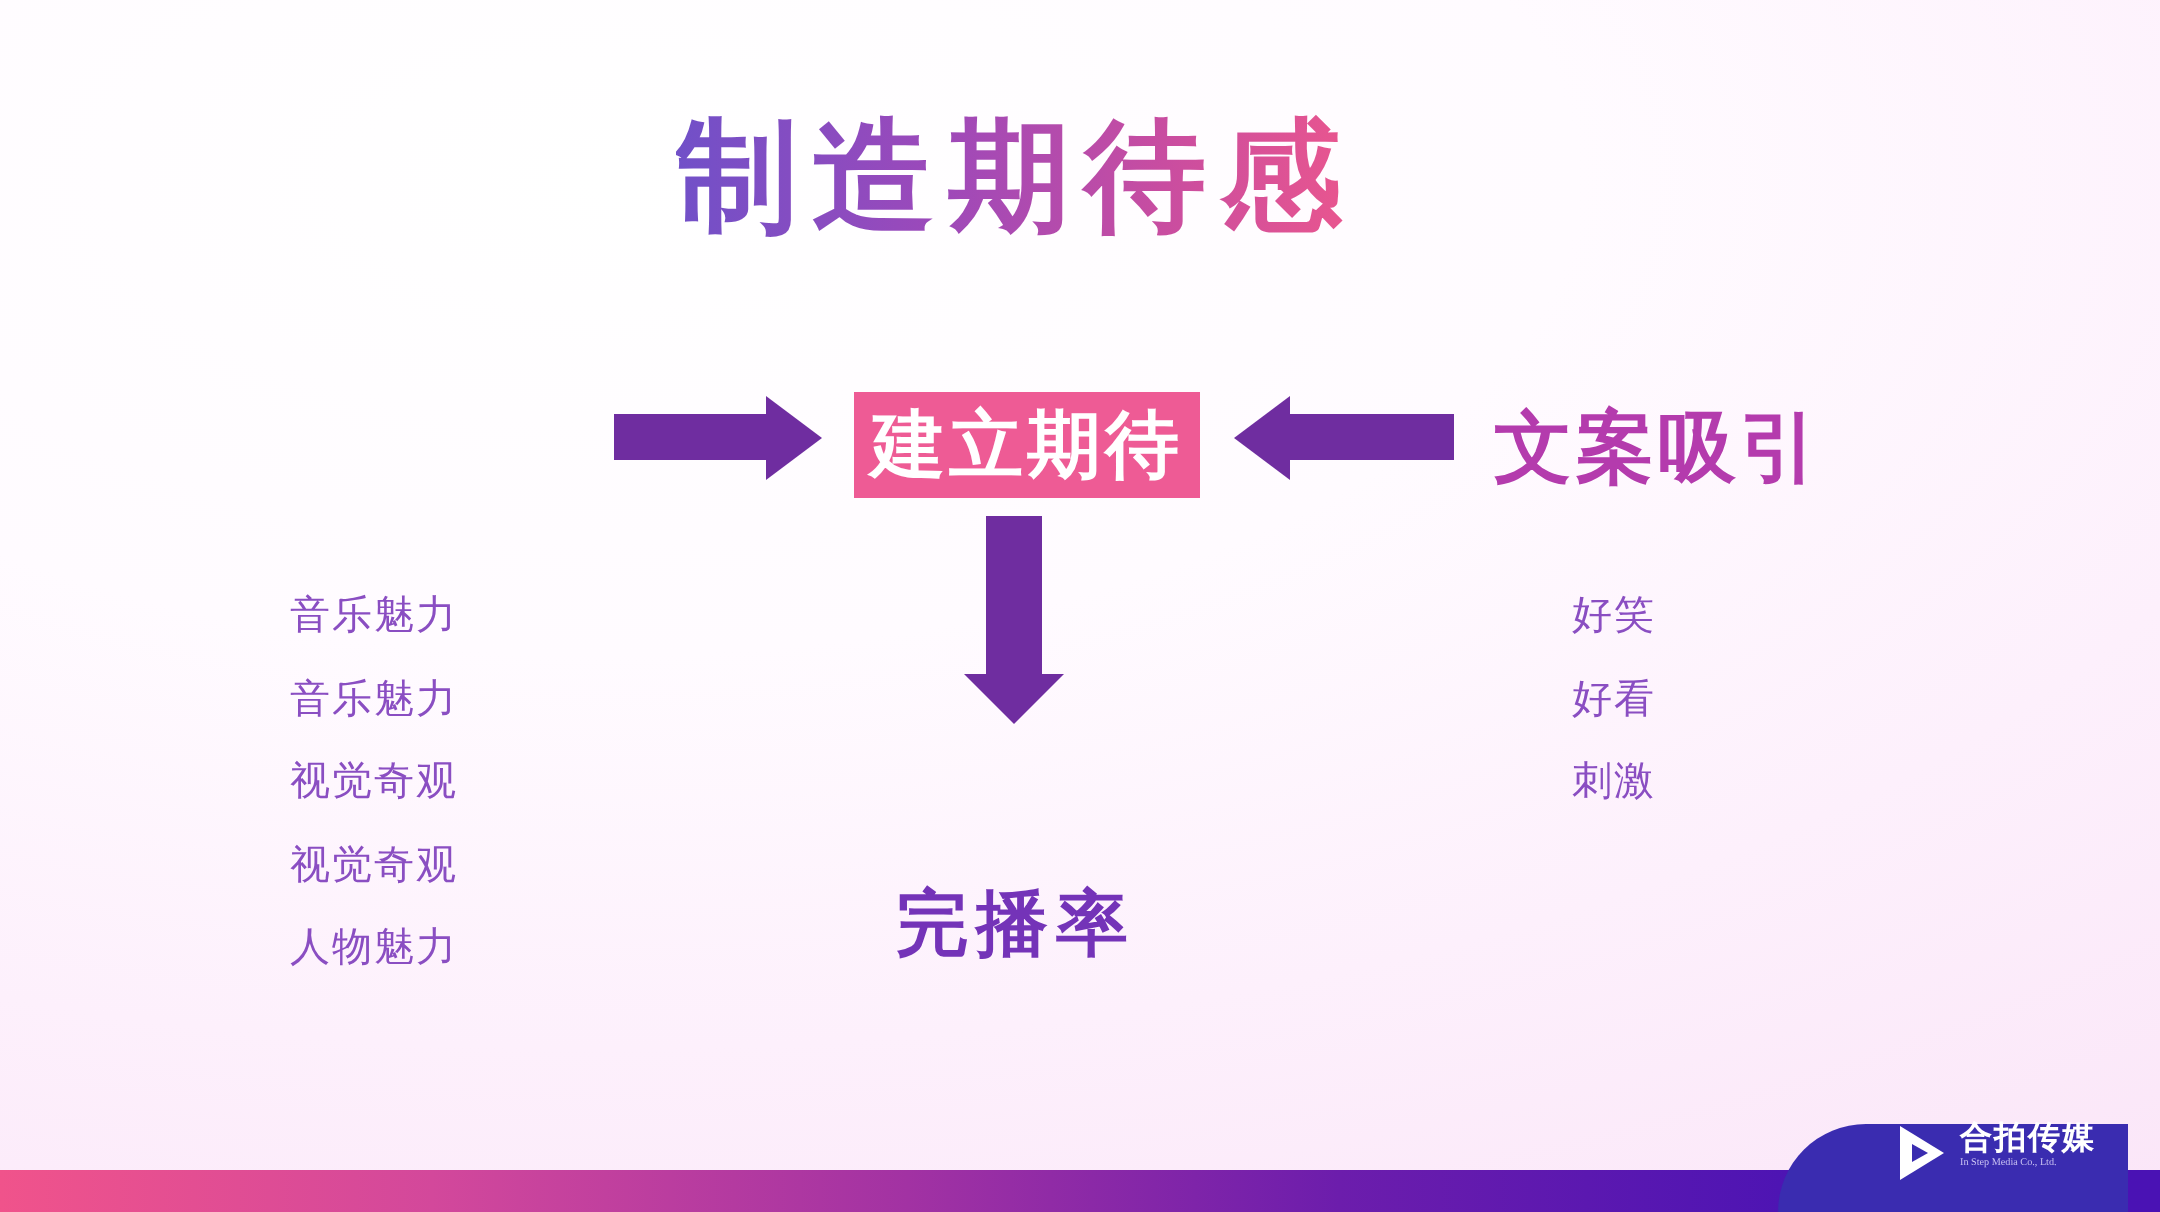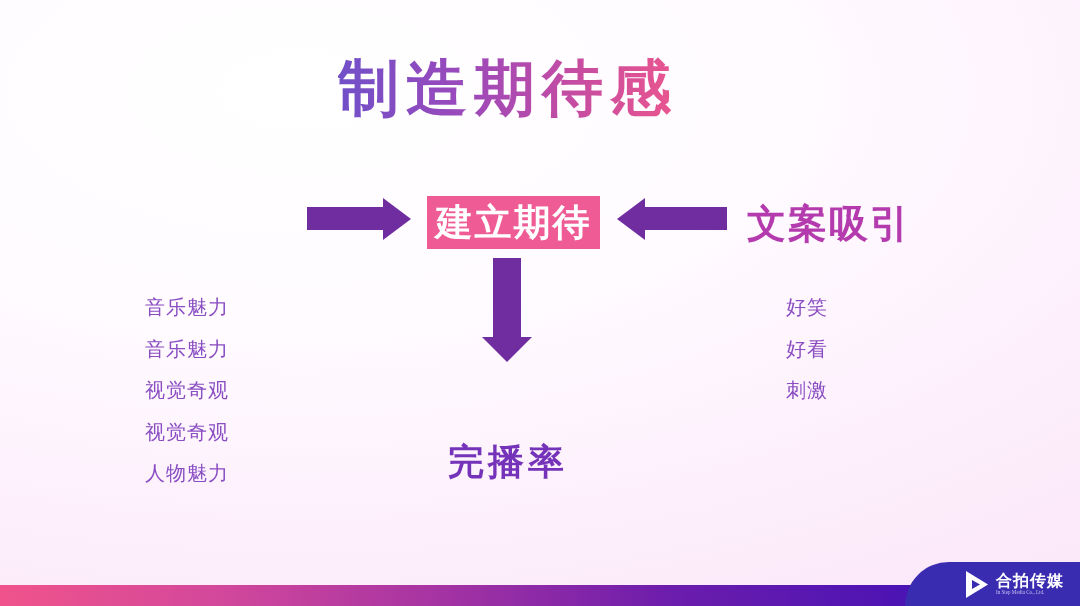--- a/index.html
+++ b/index.html
@@ -116,26 +116,25 @@
 
   
   .footer-bar {
     position: absolute;
     left: 0; bottom: 0;
     width: 100%; height: 21px;
     background: linear-gradient(90deg, #f0538b 0%, #d3489b 20%, #a232a3 42%, #6c1dac 62%, #4a13b4 85%, #4a12b4 100%);
   }
   .brand-badge {
     position: absolute;
-    right: 0; bottom: 0;
+    right: 16px; bottom: 0;
     width: 175px; height: 44px;
     background: #3a2cb0;
     border-top-left-radius: 46px;
     display: flex;
-    align-items: center;
   }
   .brand-logo {
     width: 27px; height: 29px;
     margin-left: 58px;
     flex: 0 0 auto;
   }
   .brand-text { margin-left: 6px; line-height: 1; }
   .brand-name {
     font-size: 16px;
     font-weight: bold;

